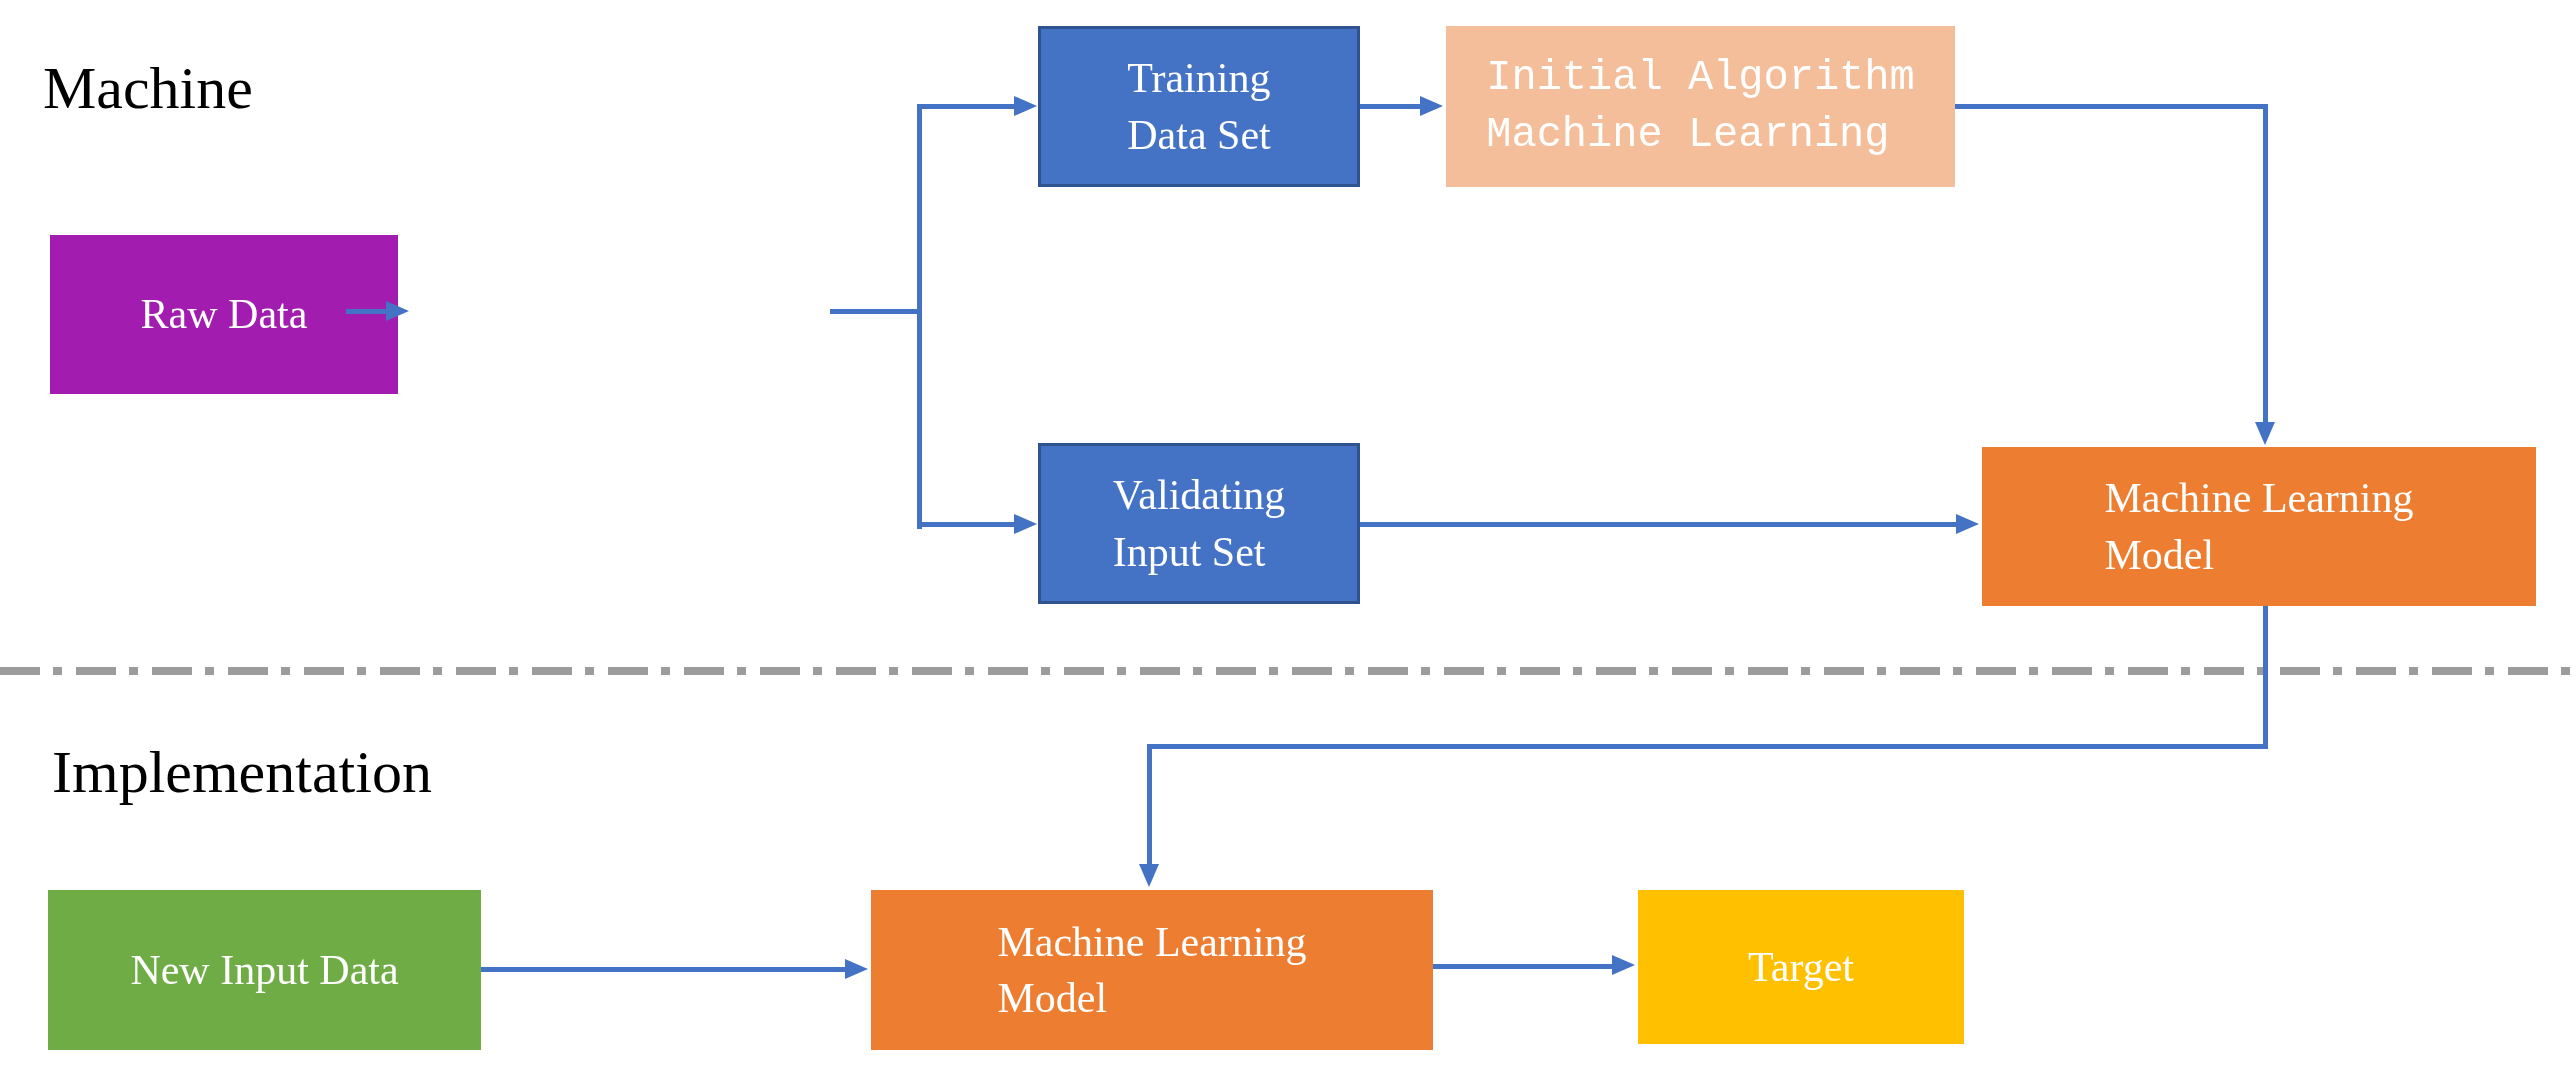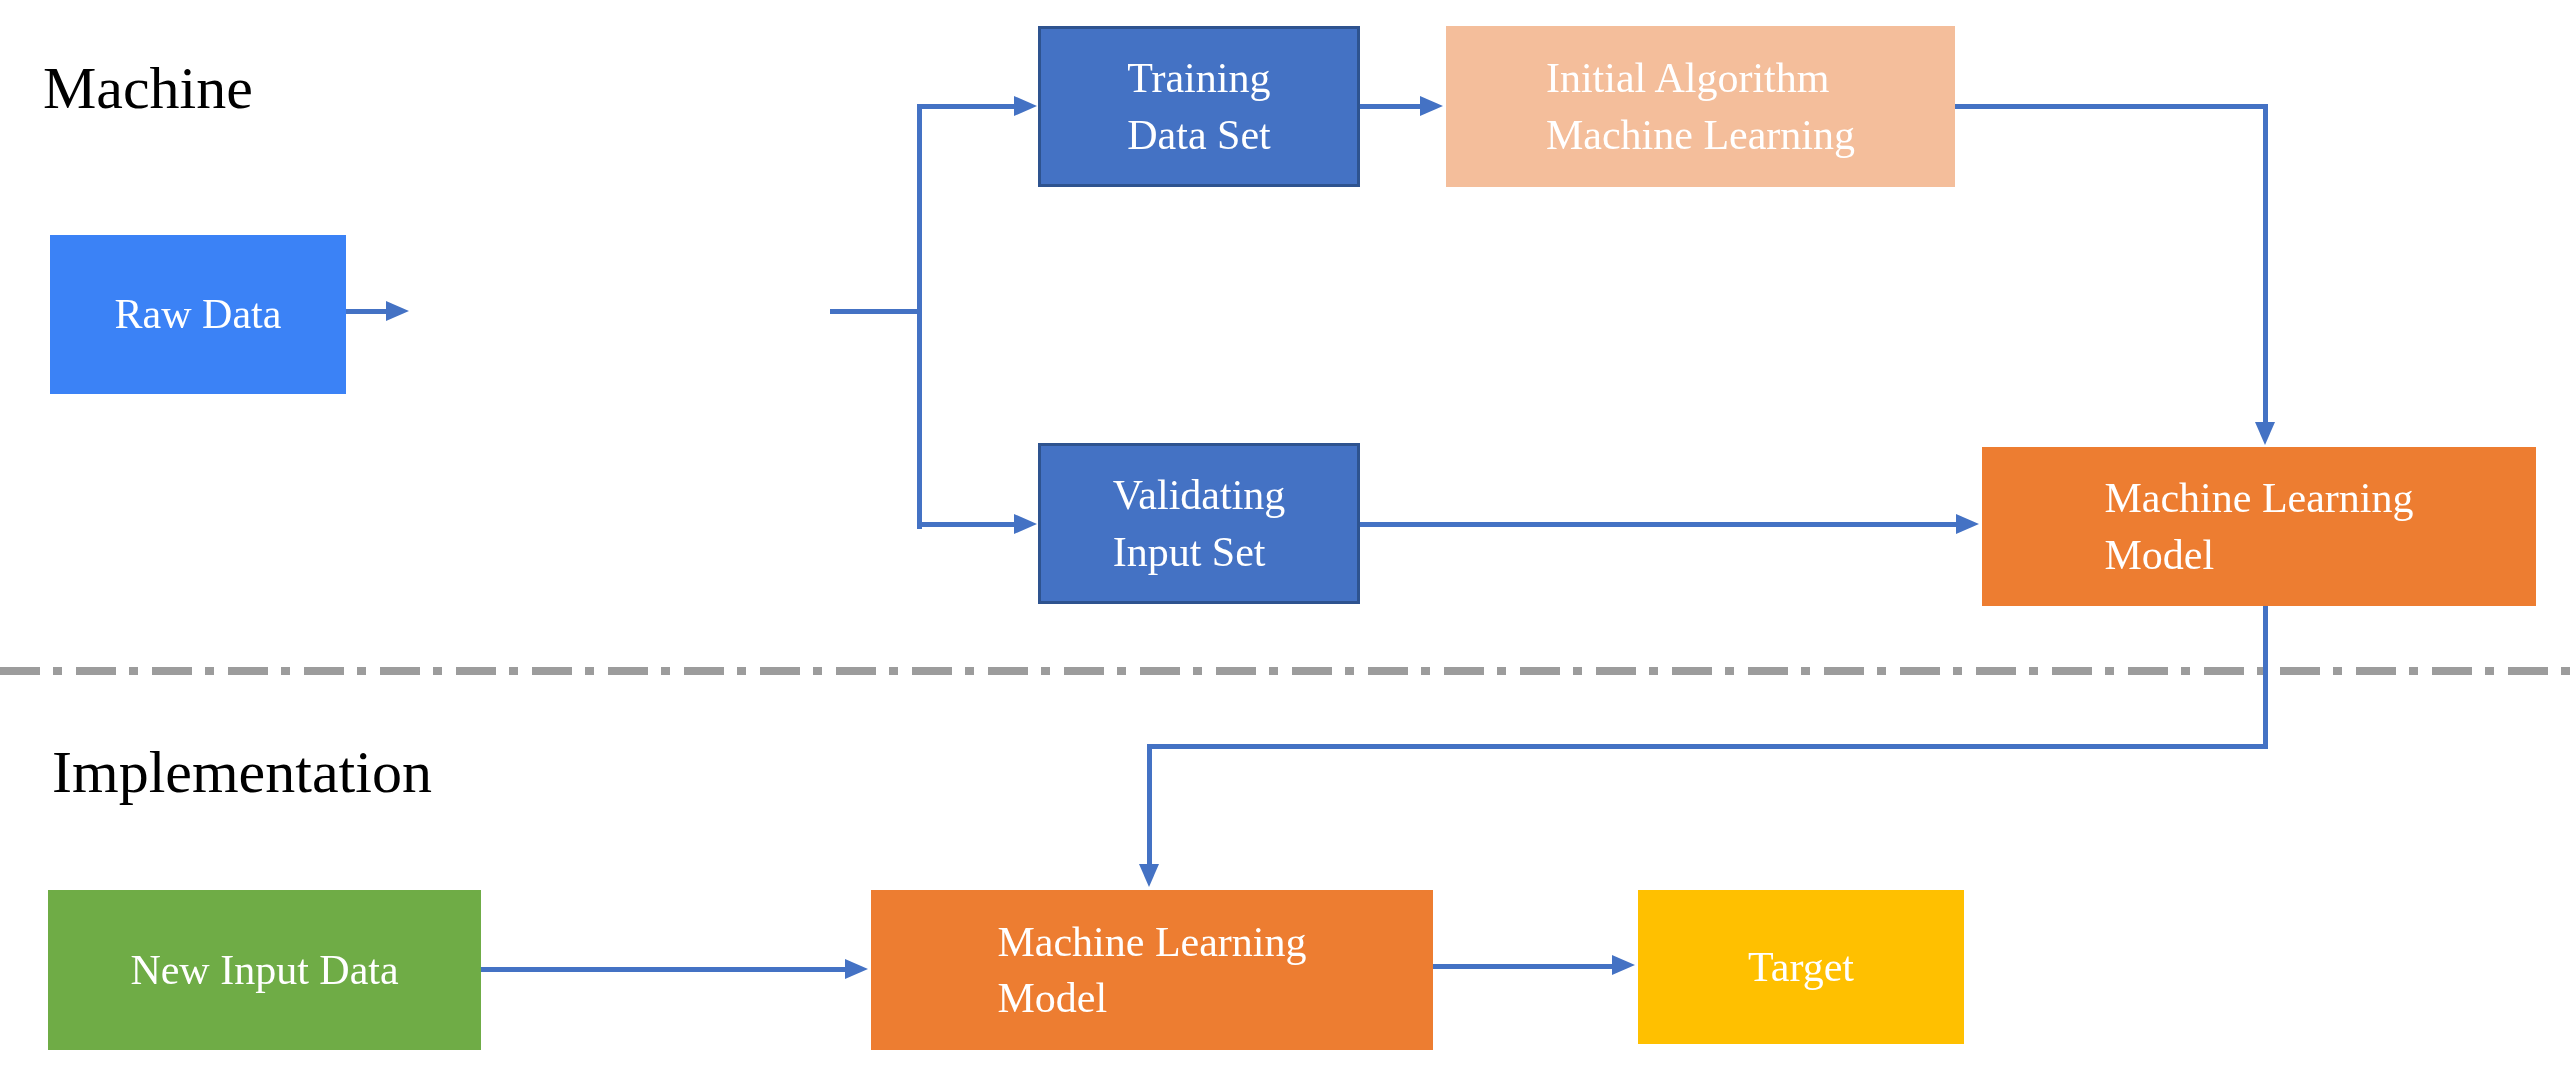--- a/index.html
+++ b/index.html
@@ -7,24 +7,24 @@
          font-family:"Liberation Serif",serif;}
 
   
   .section-label{position:absolute;color:#000000;font-size:60px;line-height:1.15;
                  font-family:"Liberation Serif",serif;}
 
   
   .box{position:absolute;display:flex;align-items:center;justify-content:center;
        color:#ffffff;font-size:42px;line-height:1.34;
        white-space:pre-line;box-sizing:border-box;}
-  .box-raw       {left:50px;   top:235px;  width:296px; height:159px; background:#3b82f6;}
+  .box-raw       {left:50px;   top:235px;  width:348px; height:159px; background:#a21caf;}
   .box-extract   {left:411px;  top:184px;  width:419px; height:259px; background:#FFC000;}
   .box-training  {left:1038px; top:26px;   width:322px; height:161px; background:#4472C4; border:3.7px solid #2E538F;}
-  .box-initalgo  {left:1446px; top:26px;   width:509px; height:161px; background:#F4BE9B;}
+  .box-initalgo  {left:1446px; top:26px;   width:509px; height:161px; background:#F4BE9B;font-family:Liberation Mono, monospace;}
   .box-validate  {left:1038px; top:443px;  width:322px; height:161px; background:#4472C4; border:3.7px solid #2E538F;}
   .box-mlm-learn {left:1982px; top:447px;  width:554px; height:159px; background:#ED7D31;}
   .box-newinput  {left:48px;   top:890px; width:433px; height:160px; background:#6FAC46;}
   .box-mlm-impl  {left:871px; top:890px; width:562px; height:160px; background:#ED7D31;}
   .box-target    {left:1638px; top:890px; width:326px; height:154px; background:#FFC000;}
 
   
   .line{position:absolute;background:#4472C4;}
   .ar{position:absolute;width:0;height:0;border-top:10.5px solid transparent;
       border-bottom:10.5px solid transparent;border-left:23.5px solid #4472C4;}

